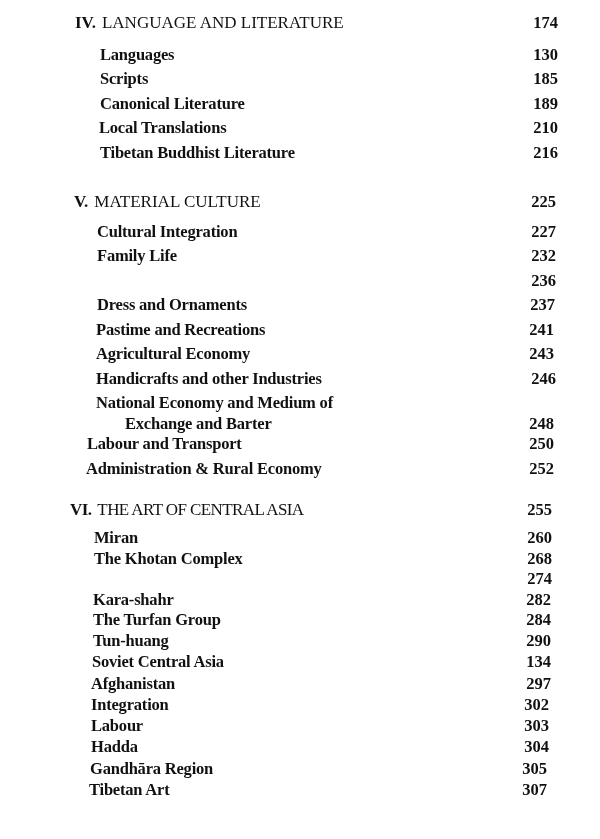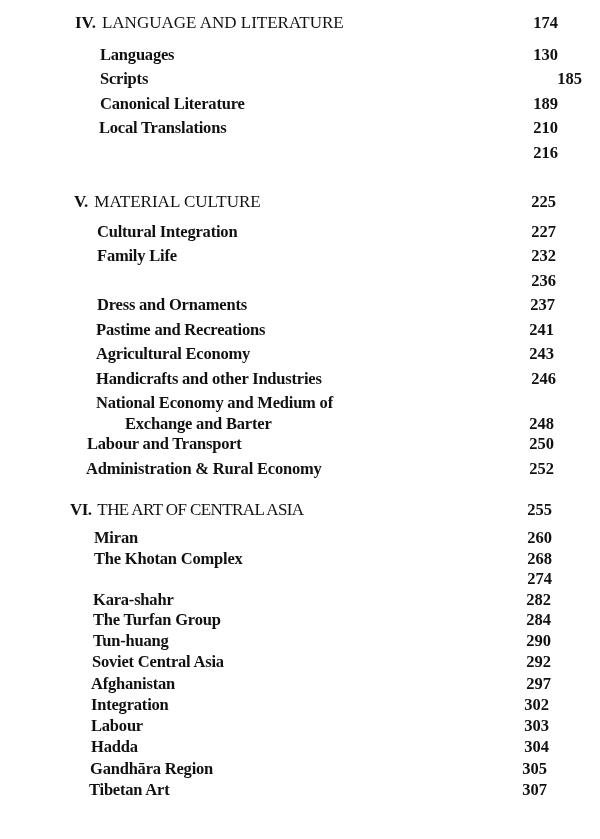--- a/index.html
+++ b/index.html
@@ -18,31 +18,32 @@
 <div class="row h" style="top:13px">
   <span class="t" style="left:75px"><span class="num">IV.</span><span>LANGUAGE AND LITERATURE</span></span>
   <span class="p" style="left:498px">174</span>
 </div>
 <div class="row" style="top:45px">
     <span class="t" style="left:100px">Languages</span>
     <span class="p" style="left:498px">130</span>
   </div>
 <div class="row" style="top:69px">
     <span class="t" style="left:100px">Scripts</span>
-    <span class="p" style="left:522px">185</span>
+    <span class="p" style="left:498px">185</span>
   </div>
 <div class="row" style="top:94px">
     <span class="t" style="left:100px">Canonical Literature</span>
     <span class="p" style="left:498px">189</span>
   </div>
 <div class="row" style="top:118px">
     <span class="t" style="left:99px">Local Translations</span>
     <span class="p" style="left:498px">210</span>
   </div>
 <div class="row" style="top:143px">
+    <span class="t" style="left:100px">Tibetan Buddhist Literature</span>
     <span class="p" style="left:498px">216</span>
   </div>
 
 <div class="row h" style="top:192px">
   <span class="t" style="left:74px"><span class="num">V.</span><span>MATERIAL CULTURE</span></span>
   <span class="p" style="left:496px">225</span>
 </div>
 <div class="row" style="top:222px">
     <span class="t" style="left:97px">Cultural Integration</span>
     <span class="p" style="left:496px">227</span>
@@ -108,21 +109,21 @@
 <div class="row" style="top:610px">
     <span class="t" style="left:93px">The Turfan Group</span>
     <span class="p" style="left:491px">284</span>
   </div>
 <div class="row" style="top:631px">
     <span class="t" style="left:93px">Tun-huang</span>
     <span class="p" style="left:491px">290</span>
   </div>
 <div class="row" style="top:652px">
     <span class="t" style="left:92px">Soviet Central Asia</span>
-    <span class="p" style="left:491px">292</span>
+    <span class="p" style="left:491px">134</span>
   </div>
 <div class="row" style="top:674px">
     <span class="t" style="left:91px">Afghanistan</span>
     <span class="p" style="left:491px">297</span>
   </div>
 <div class="row" style="top:695px">
     <span class="t" style="left:91px">Integration</span>
     <span class="p" style="left:489px">302</span>
   </div>
 <div class="row" style="top:716px">

